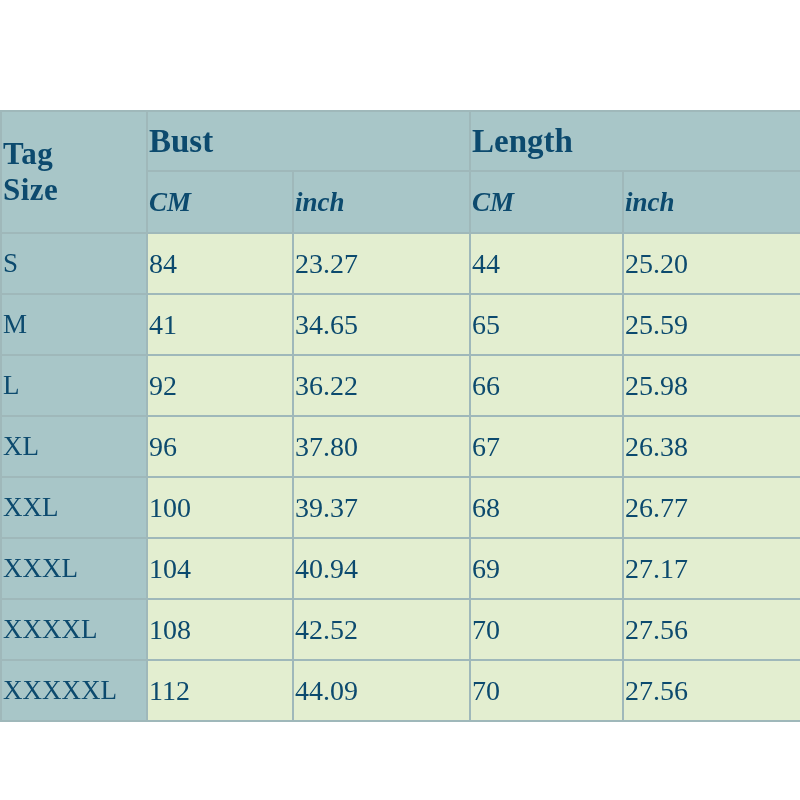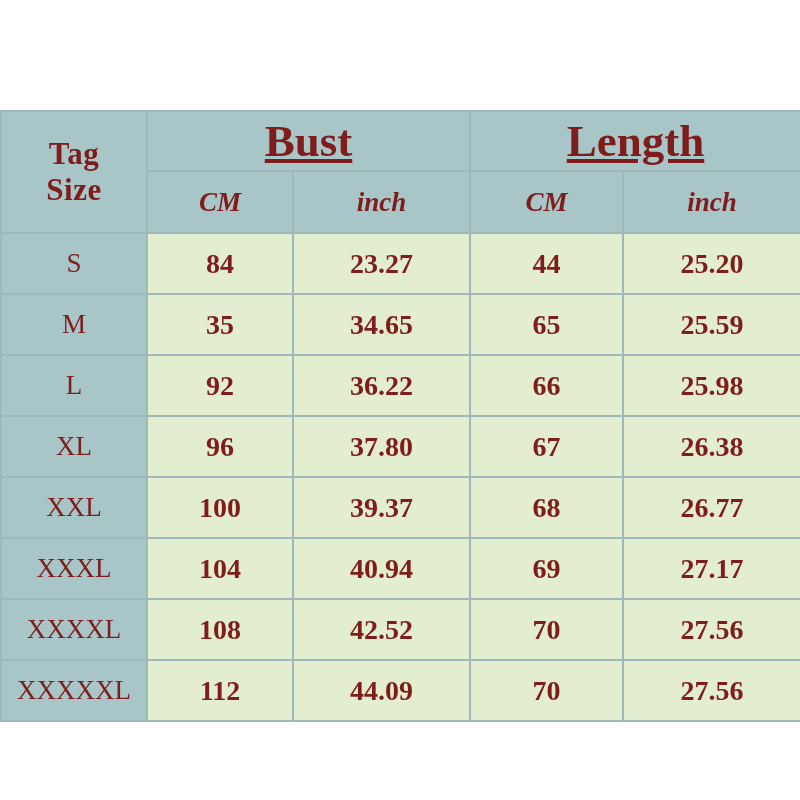--- a/index.html
+++ b/index.html
@@ -28,65 +28,62 @@
     width: 800px;
   }
   table.size-table {
     border-collapse: collapse;
     width: 800px;
     table-layout: fixed;
   }
   table.size-table td,
   table.size-table th {
     border: 2px solid #9fb8ba;
-    text-align: center;
     vertical-align: middle;
-    color: #7f1d1d;
+    color: #0c4a6e;
     font-family: "Liberation Serif", serif;
   }
   
   col.c-tag    { width: 146px; }
   col.c-bcm    { width: 146px; }
   col.c-binch  { width: 177px; }
   col.c-lcm    { width: 153px; }
   col.c-linch  { width: 178px; }
 
   .hdr-tag {
     background: #a8c6c8;
     font-weight: bold;
     font-size: 31px;
     line-height: 36px;
     letter-spacing: 0.5px;
   }
   .hdr-group {
     background: #a8c6c8;
     font-weight: bold;
-    font-size: 45px;
+    font-size: 33px;
     height: 56px;
-    text-decoration: underline;
   }
   .hdr-sub {
     background: #a8c6c8;
     font-weight: bold;
     font-style: italic;
     font-size: 27px;
     height: 58px;
     margin-left: 26px;
   }
   .row-tag {
     background: #a8c6c8;
     font-size: 27px;
     height: 57px;
     font-weight: normal;
   }
   .cell-val {
     background: #e3eed0;
     font-size: 28px;
     height: 57px;
-    font-weight: bold;
   }
   .tag-stack-line { display: block; }
 </style>
 </head>
 <body>
 
 <div class="sheet">
   <div class="table-wrap">
     <table class="size-table">
       <colgroup>
@@ -115,21 +112,21 @@
       <tbody>
         <tr>
           <td class="row-tag">S</td>
           <td class="cell-val">84</td>
           <td class="cell-val">23.27</td>
           <td class="cell-val">44</td>
           <td class="cell-val">25.20</td>
         </tr>
         <tr>
           <td class="row-tag">M</td>
-          <td class="cell-val">35</td>
+          <td class="cell-val">41</td>
           <td class="cell-val">34.65</td>
           <td class="cell-val">65</td>
           <td class="cell-val">25.59</td>
         </tr>
         <tr>
           <td class="row-tag">L</td>
           <td class="cell-val">92</td>
           <td class="cell-val">36.22</td>
           <td class="cell-val">66</td>
           <td class="cell-val">25.98</td>

